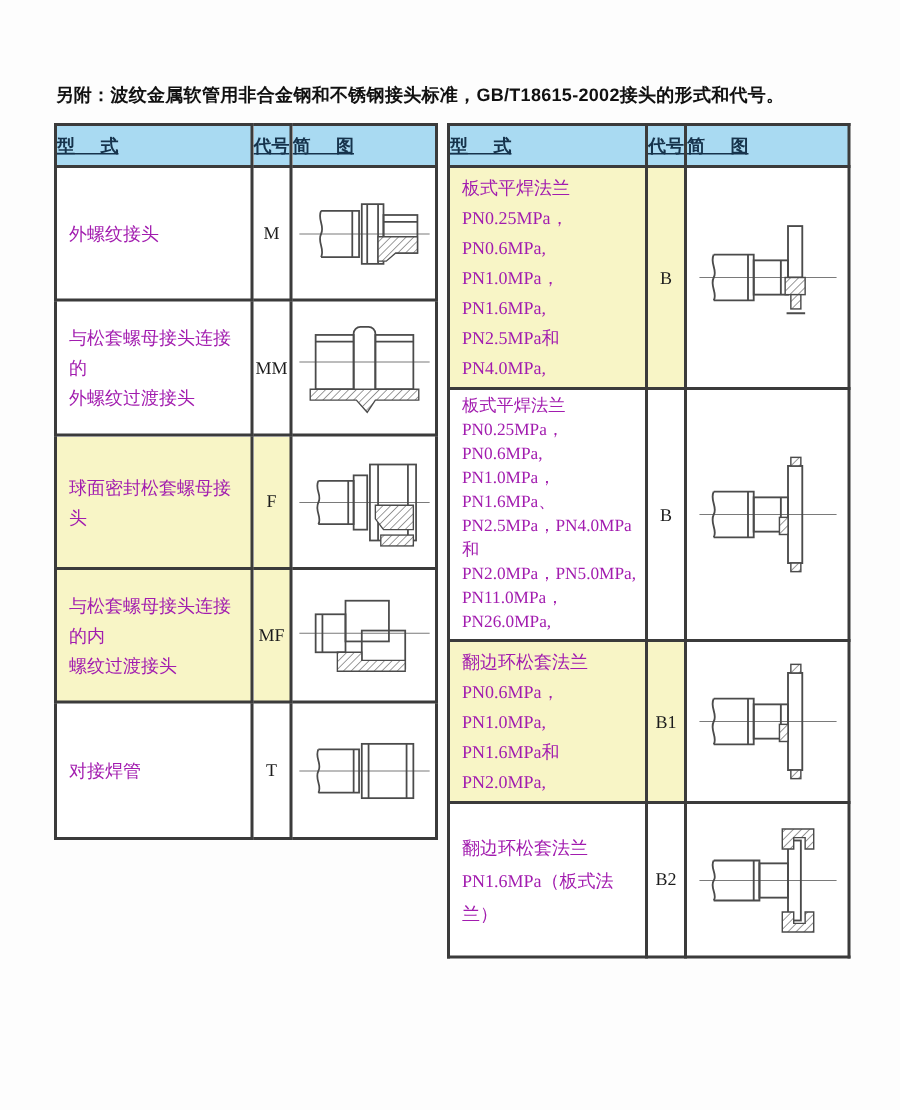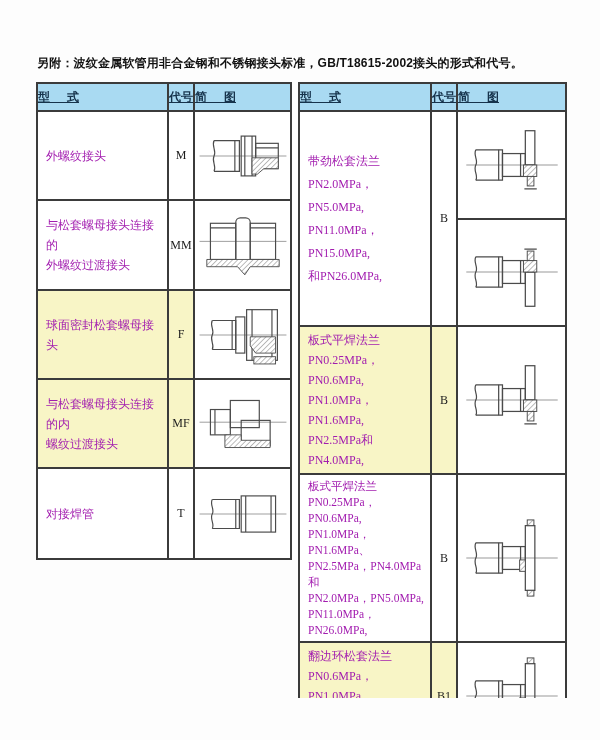--- a/index.html
+++ b/index.html
@@ -222,36 +222,20 @@
         <col style="width:132px">
         <col style="width:26px">
         <col style="width:109px">
       </colgroup>
     <tbody>
         <tr style="height:28px">
       <th>型 式</th>
       <th class="code-h">代号</th>
       <th>简 图</th>
     </tr>
-    <tr class="rr1" style="height:215px">
-      <td class="type">带劲松套法兰<br>PN2.0MPa，PN5.0MPa,<br>PN11.0MPa，PN15.0MPa,<br>和PN26.0MPa,</td>
-      <td class="code">B</td>
-      <td class="diagc">
-        <div class="sub">
-          <svg class="diag" viewBox="0 0 100 84">
-                <use href="#sym-fup"></use>
-              </svg>
-        </div>
-        <div class="sub">
-          <svg class="diag" viewBox="0 0 100 84">
-                <use href="#sym-fdown"></use>
-              </svg>
-        </div>
-      </td>
-    </tr>
     <tr style="height:103px">
       <td class="type hl">板式平焊法兰<br>PN0.25MPa，PN0.6MPa,<br>PN1.0MPa，PN1.6MPa,<br>PN2.5MPa和PN4.0MPa,</td>
       <td class="code hl">B</td>
       <td class="diagc">
         <svg class="diag" viewBox="0 0 100 84">
               <use href="#sym-fup"></use>
             </svg>
       </td>
     </tr>
     <tr class="rr3" style="height:102px">

